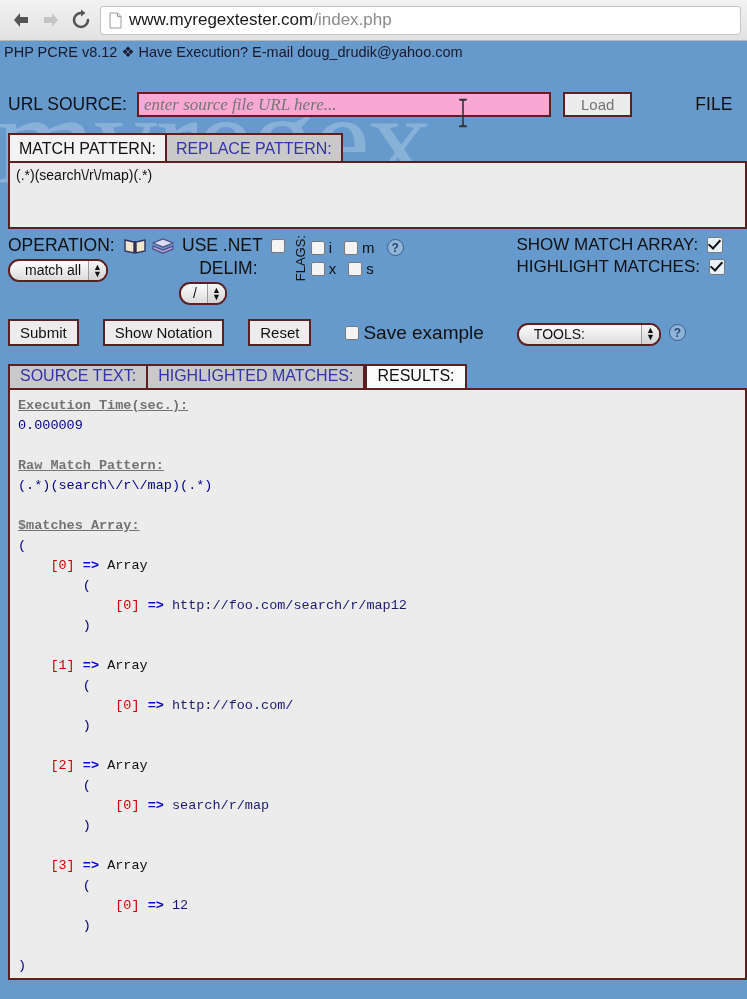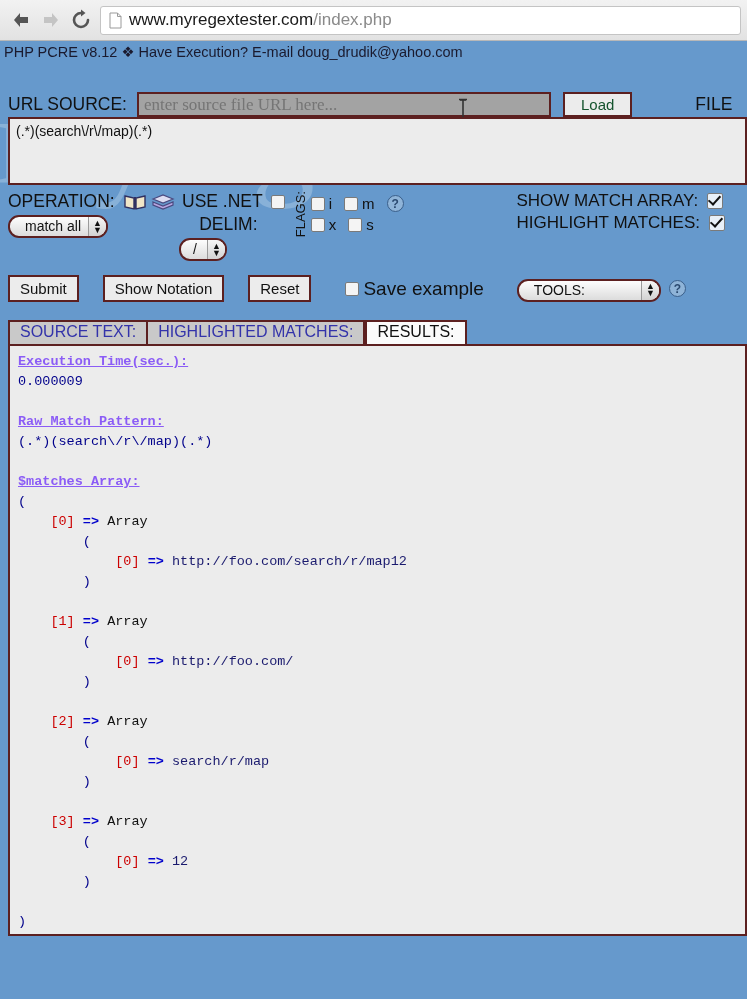--- a/index.html
+++ b/index.html
@@ -80,35 +80,36 @@
     padding-left: 8px;
     white-space: nowrap;
   }
   .lbl-cap {
     font-size: 17.5px;
     color: #111;
   }
   #url-source-input {
     width: 414px; height: 25px;
     margin-left: 10px;
-    background: #a3a3a3;
+    background: #f9a8d4;
     border: 2px solid #5c2020;
     box-sizing: border-box;
     font-family: "Liberation Serif", serif;
+    font-style: italic;
     font-size: 17px;
     color: #222;
     padding: 0 5px;
     line-height: 21px;
   }
   #load-btn {
     margin-left: 12px;
     background: #ececec;
     border: 2px solid #5c2020;
     font-size: 15px;
-    color: #14532d;
+    color: #737373;
     padding: 2px 16px;
     cursor: pointer;
   }
   #file-label {
     margin-left: 63px;
     font-size: 17.5px;
     color: #111;
   }
   #text-cursor {
     position: absolute;
@@ -312,21 +313,21 @@
     padding: 6px 8px;
   }
   #results-pre {
     font-family: "Liberation Mono", monospace;
     font-size: 13.5px;
     line-height: 20px;
     color: #00008b;
     white-space: pre;
     margin: 0;
   }
-  .sec-head { text-decoration: underline; color: #8b5cf6; font-weight: bold; }
+  .sec-head { text-decoration: underline; color: #737373; font-weight: bold; }
   .idx { color: #cc0000; }
   .arrow { color: #0000cc; font-weight: bold; }
   .val { color: #1a1a6e; }
   .kw { color: #111; }
 </style>
 </head>
 <body>
 
 <div id="browser-bar">
   <div class="nav-btn">
@@ -365,20 +366,24 @@
     <span class="lbl-cap">URL SOURCE:</span>
     <input id="url-source-input" type="text" placeholder="enter source file URL here..." style="">
     <button id="load-btn">Load</button>
     <span id="file-label">FILE</span>
     <svg id="text-cursor" width="12" height="30" viewBox="0 0 12 30">
       <path d="M3 2 H9 M6 2 V28 M3 28 H9" stroke="#333" stroke-width="1.6" fill="none"></path>
       <path d="M2 1.5 H10 M2 28.5 H10" stroke="#333" stroke-width="1.6"></path>
     </svg>
   </div>
 
+  <div id="pattern-tabs">
+    <div class="ptab active">MATCH PATTERN:</div>
+    <div class="ptab inactive">REPLACE PATTERN:</div>
+  </div>
   <div id="pattern-area">(.*)(search\/r\/map)(.*)</div>
 
   <div id="op-row">
 
     <div class="op-col" id="op-col-1">
       <div class="row-line">
         <span class="lbl-cap">OPERATION:</span>
       </div>
       <div class="row-line">
         <div class="mac-select">

